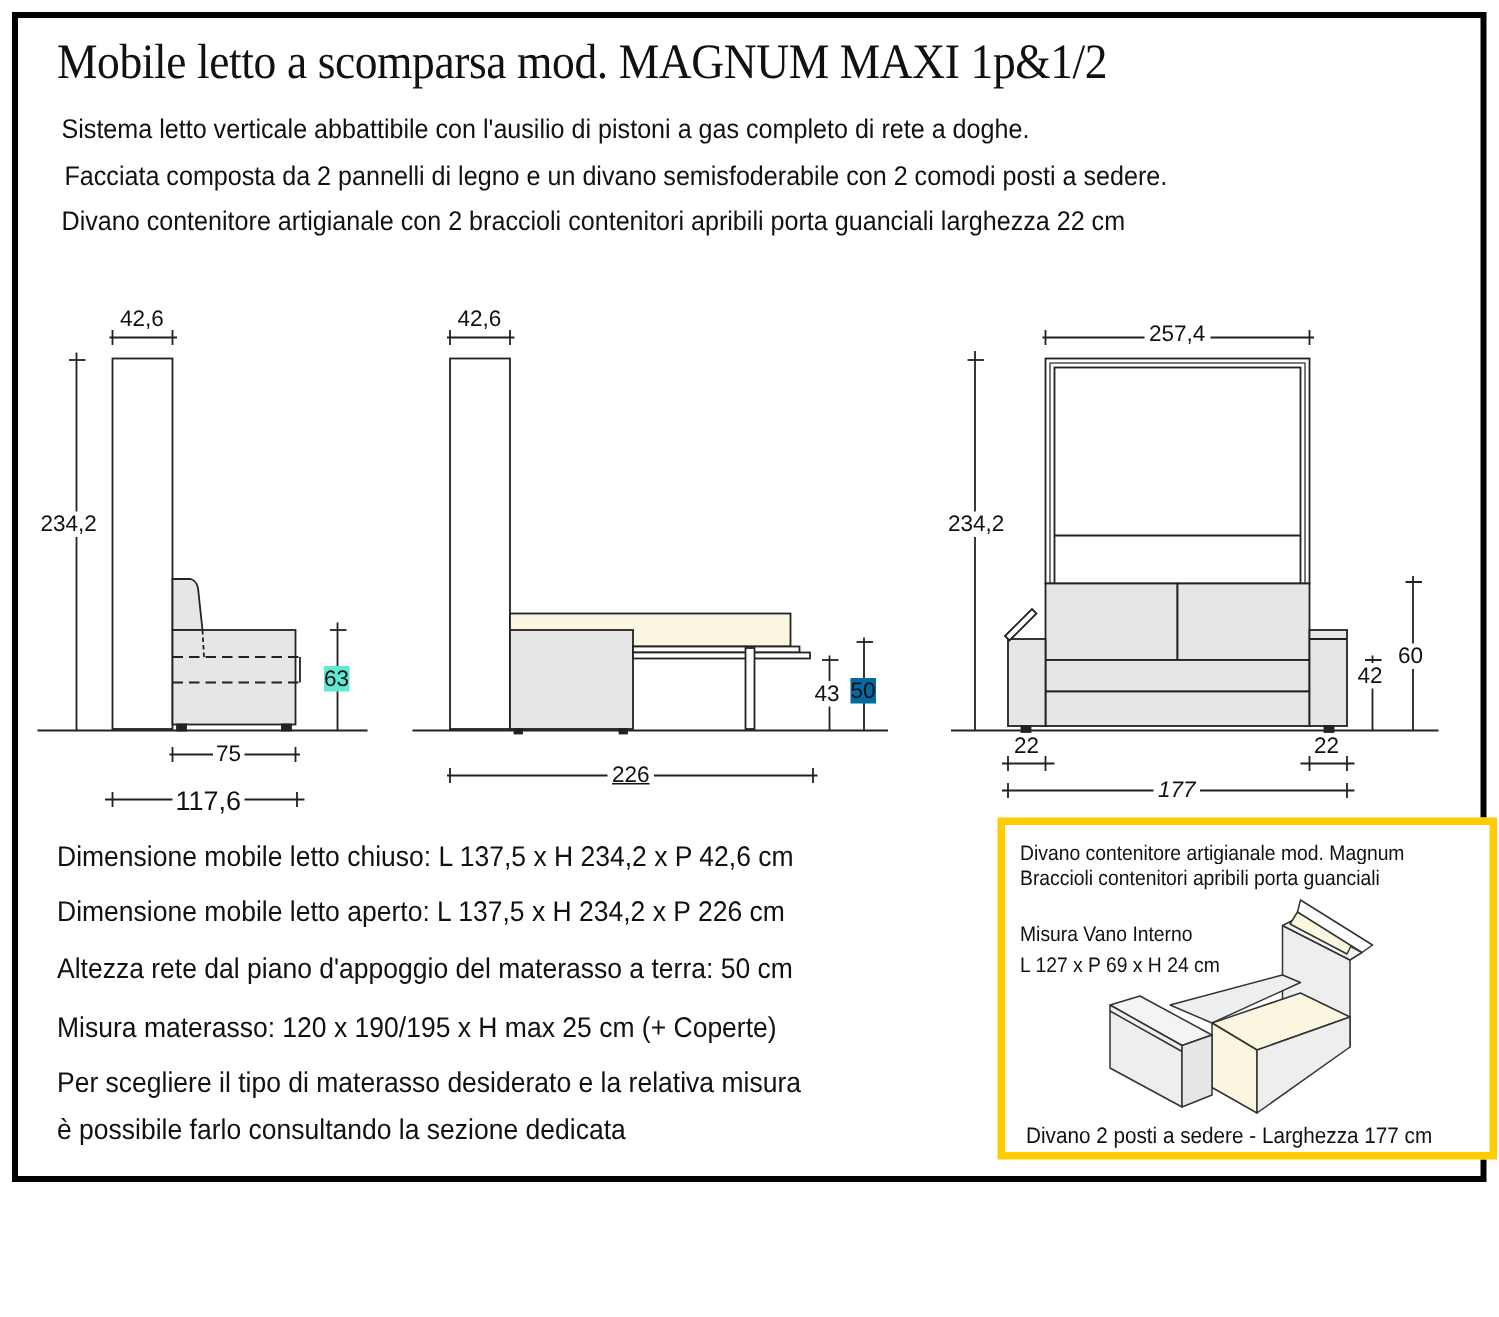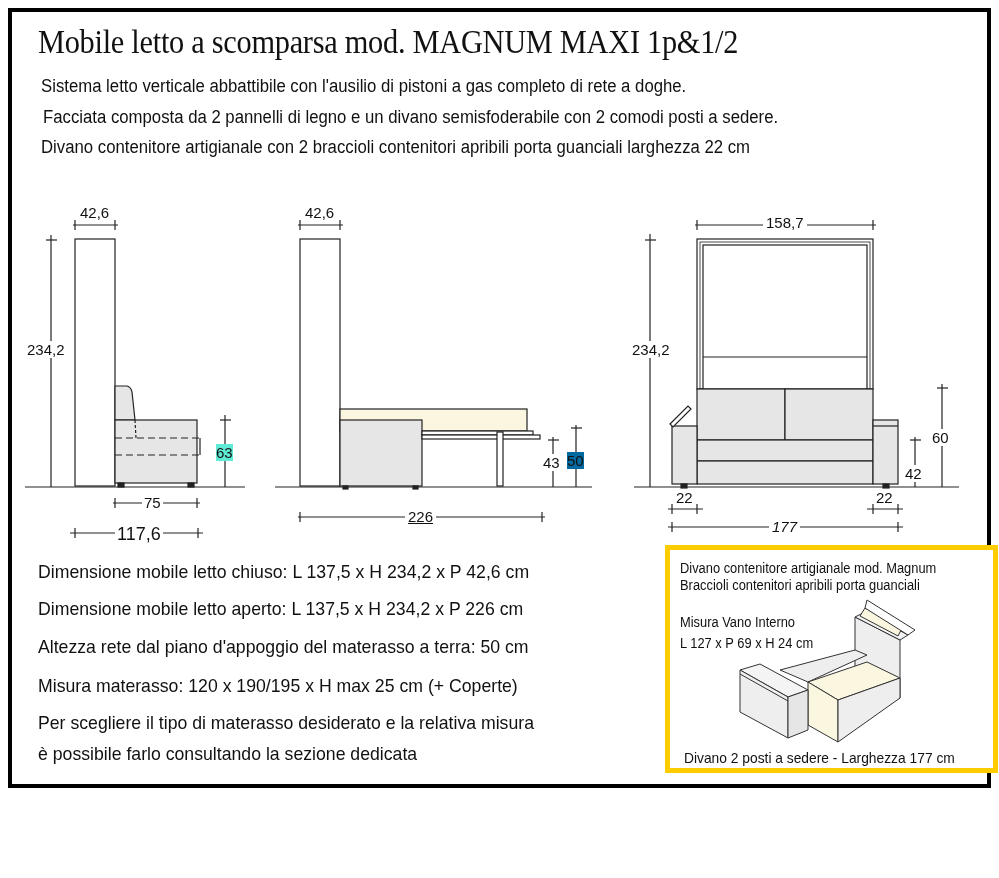--- a/index.html
+++ b/index.html
@@ -131,24 +131,24 @@
 <div style="position:absolute; left:27px; top:341px; font-size:15px; background:#fff;">234,2</div>
 <div style="position:absolute; left:216px; top:444px; font-size:15px; background:#5eead4;">63</div>
 <div style="position:absolute; left:142px; top:494px; font-size:15px; background:#fff; padding:0 2px;">75</div>
 <div style="position:absolute; left:115px; top:524px; font-size:18px; background:#fff; padding:0 2px;">117,6</div>
 
 <div style="position:absolute; left:304px; top:204px; font-size:15px; background:#fff; padding:0 1px;">42,6</div>
 <div style="position:absolute; left:543px; top:454px; font-size:15px; background:#fff;">43</div>
 <div style="position:absolute; left:567px; top:452px; font-size:15px; background:#0369a1;">50</div>
 <div style="position:absolute; left:405px; top:508px; font-size:15px; background:#fff; padding:0 3px;text-decoration:underline;">226</div>
 
-<div style="position:absolute; left:763px; top:214px; font-size:15px; background:#fff; padding:0 3px;">158,7</div>
+<div style="position:absolute; left:763px; top:214px; font-size:15px; background:#fff; padding:0 3px;">257,4</div>
 <div style="position:absolute; left:632px; top:341px; font-size:15px; background:#fff;">234,2</div>
 <div style="position:absolute; left:932px; top:429px; font-size:15px; background:#fff;">60</div>
-<div style="position:absolute; left:905px; top:465px; font-size:15px; background:#fff;">42</div>
+<div style="position:absolute; left:905px; top:442px; font-size:15px; background:#fff;">42</div>
 <div style="position:absolute; left:676px; top:489px; font-size:15px;">22</div>
 <div style="position:absolute; left:876px; top:489px; font-size:15px;">22</div>
 <div style="position:absolute; left:769px; top:518px; font-size:15px; background:#fff; padding:0 3px;font-style:italic;">177</div>
 
 <div class="specs">
   <div class="spec" style="top:0px;">Dimensione mobile letto chiuso: L 137,5  x H 234,2 x P 42,6 cm</div>
   <div class="spec" style="top:37px;">Dimensione mobile letto aperto: L 137,5  x H 234,2 x P 226 cm</div>
   <div class="spec" style="top:75px;">Altezza rete dal piano d'appoggio del materasso a terra: 50 cm</div>
   <div class="spec" style="top:114px;">Misura materasso: 120  x 190/195 x H max 25 cm (+ Coperte)</div>
   <div class="spec" style="top:151px;">Per scegliere il tipo di materasso desiderato e la relativa misura</div>

